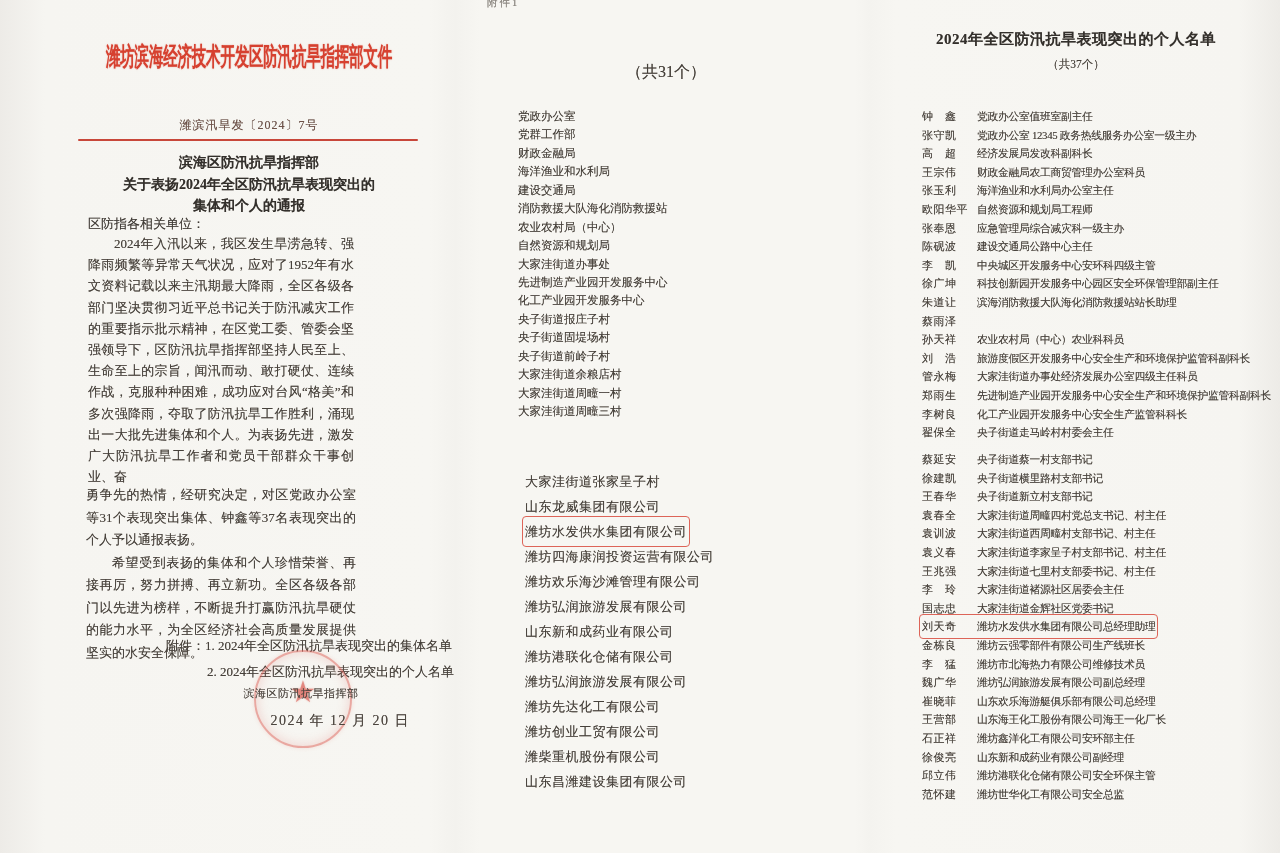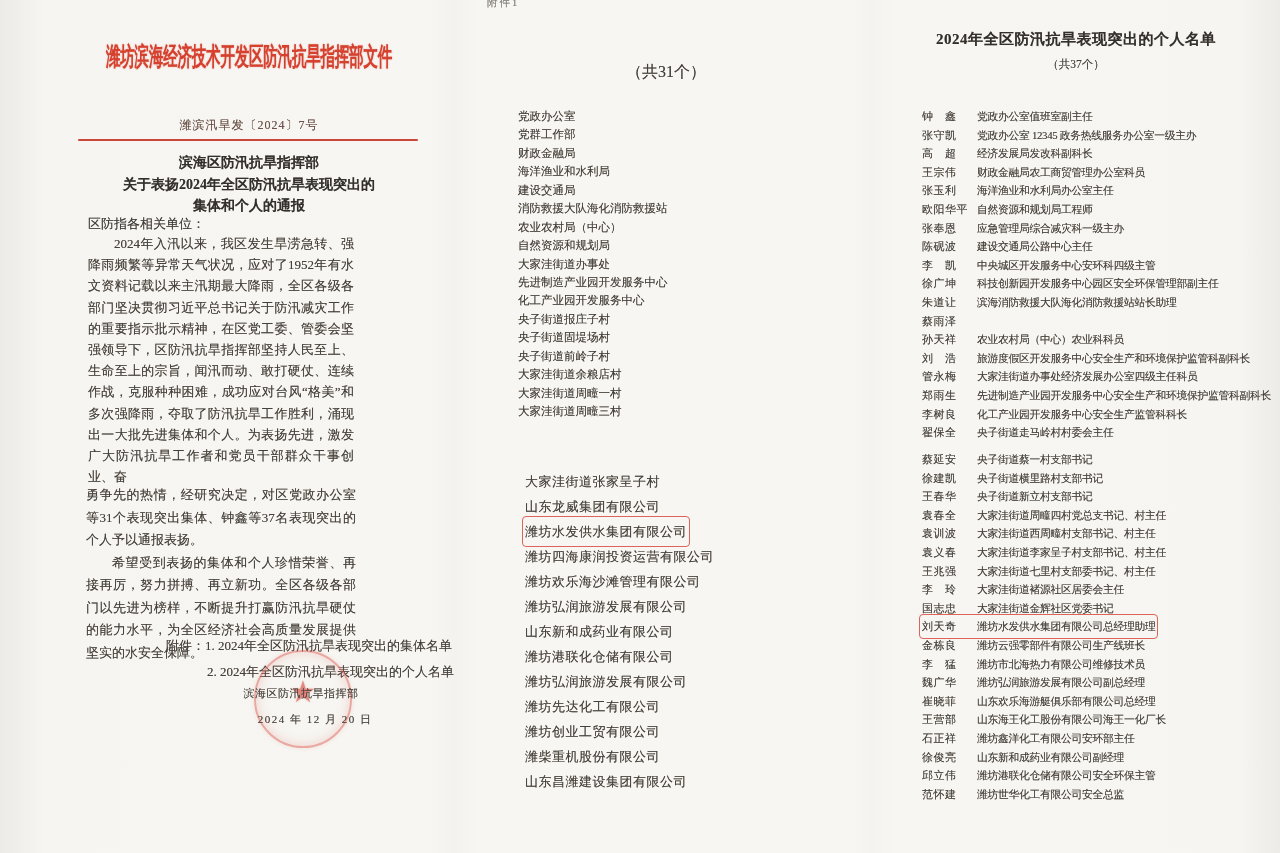--- a/index.html
+++ b/index.html
@@ -28,22 +28,22 @@
   .salutation{position:absolute;top:215px;left:22px;font-size:13px;}
   .para{margin:0;text-align:justify;font-size:13px;line-height:21.2px;color:#45403a;}
   .p-indent{text-indent:2em;}
   .para1{position:absolute;top:233px;left:22px;width:266px;}
   .cont-block{position:absolute;top:484px;left:20px;width:270px;}
   .cont-block .para{line-height:22.5px;}
   .attach{position:absolute;top:633px;left:100px;font-size:13px;line-height:26px;color:#45403a;white-space:nowrap;}
   .attach-line2{padding-left:41px;}
   .signer{position:absolute;top:686px;left:130px;width:210px;text-align:center;
     font-size:11px;color:#4a443e;letter-spacing:.5px;}
-  .sign-date{position:absolute;top:712px;left:144px;width:210px;text-align:center;
-    font-size:11px;color:#4a443e;letter-spacing:1.5px;}
+  .sign-date{position:absolute;top:712px;left:134px;width:210px;text-align:right;
+    font-size:14px;color:#4a443e;letter-spacing:1.5px;}
   .seal{position:absolute;top:650px;left:188px;width:94px;height:94px;border-radius:50%;
     border:2.5px solid rgba(222,104,94,.55);
     box-shadow:inset 0 0 12px rgba(222,104,94,.25), 0 0 4px rgba(222,104,94,.18);
     display:flex;align-items:center;justify-content:center;pointer-events:none;}
   .seal .star{font-size:30px;color:rgba(216,84,72,.55);line-height:1;margin-top:-14px;
     text-shadow:0 0 2px rgba(216,84,72,.35);}
   
   .page2{left:470px;width:392px;}
   .attach-tag{position:absolute;top:-4px;left:17px;font-size:10.5px;color:#8d8a84;letter-spacing:2px;}
   .list-title{position:absolute;top:38px;left:0;width:100%;margin:0;text-align:center;

